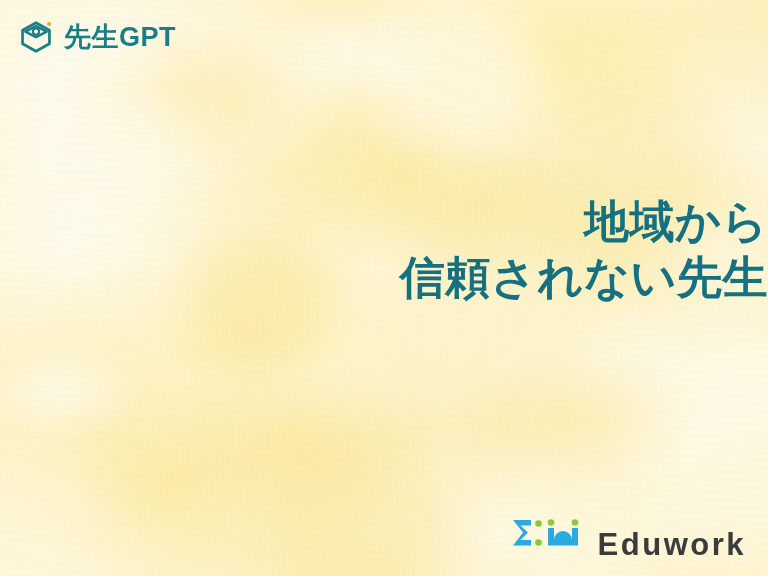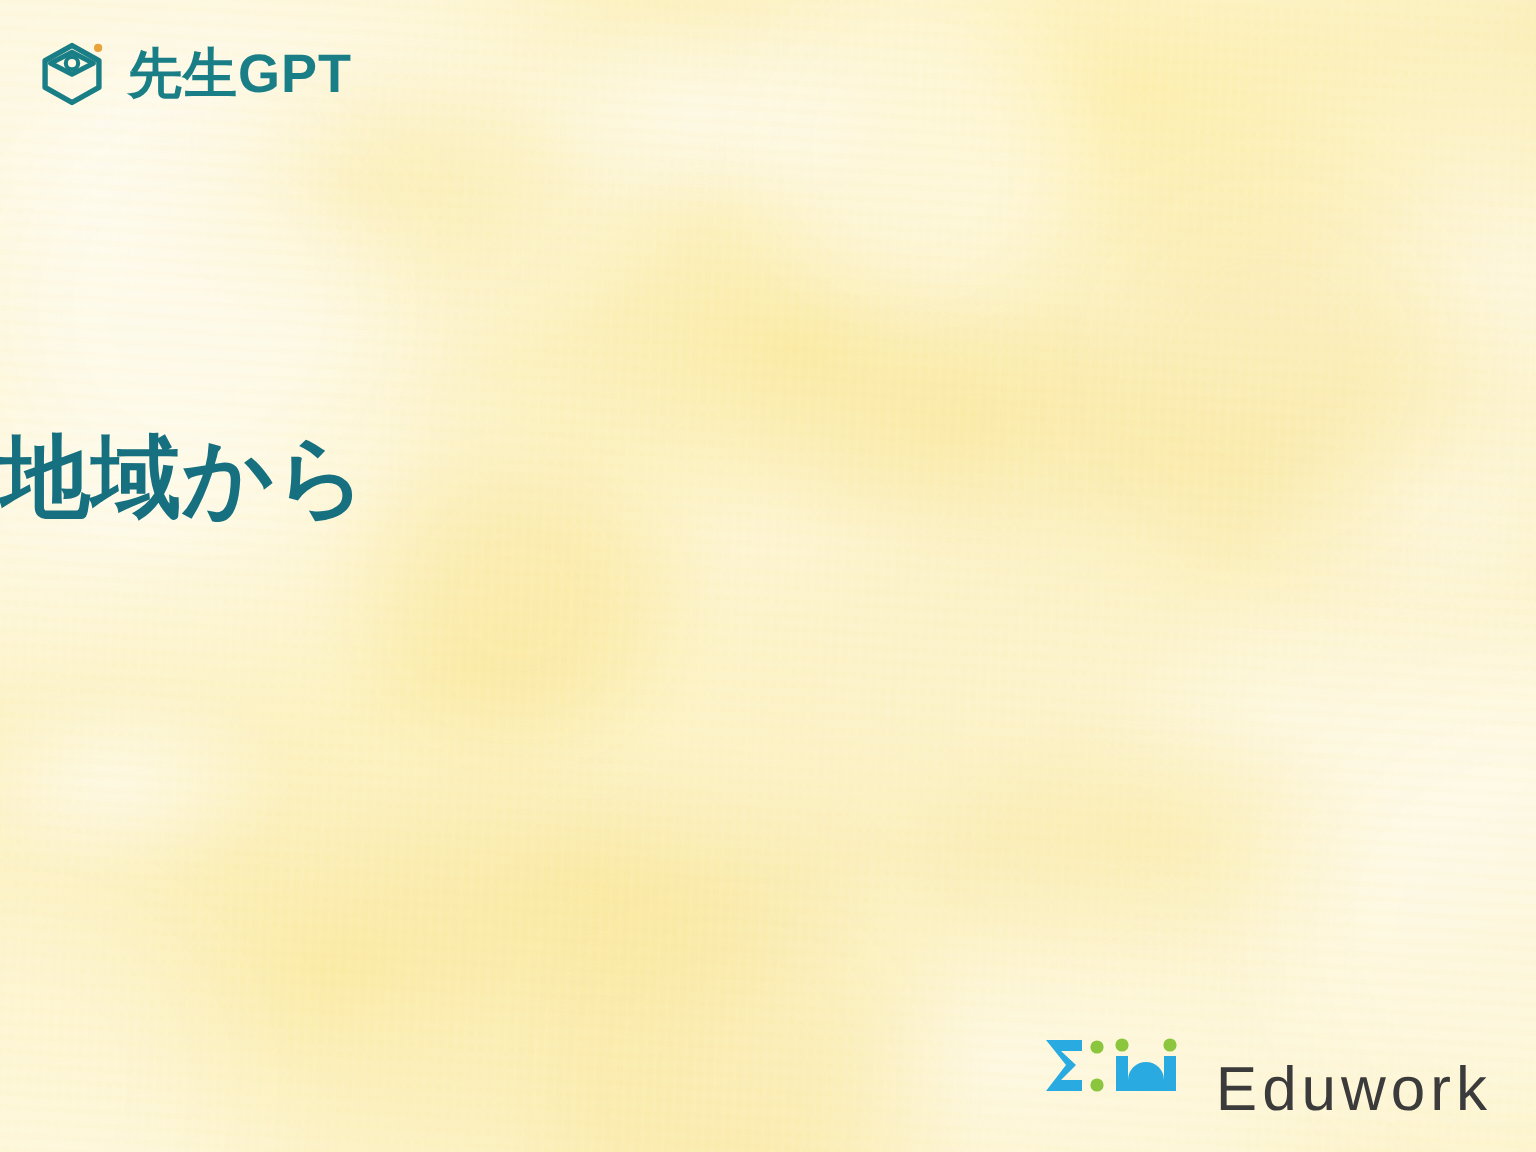--- a/index.html
+++ b/index.html
@@ -97,22 +97,22 @@
     color: #1a7e86;
     line-height: 1;
     white-space: nowrap;
   }
 
   
   .headline {
     position: absolute;
     left: 0;
     right: 0;
-    top: 211px;
-    text-align: left;
+    top: 194px;
+    text-align: right;
     z-index: 4;
   }
   .headline-line {
     display: block;
     font-size: 45px;
     font-weight: 700;
     line-height: 56px;
     letter-spacing: 0.5px;
     color: #16707f;
     white-space: nowrap;
@@ -129,21 +129,21 @@
     z-index: 5;
   }
   .footer-mark {
     width: 76px;
     height: 34px;
     display: block;
     flex: 0 0 auto;
   }
   .footer-name {
     font-size: 31px;
-    font-weight: 400;
+    font-weight: 700;
     letter-spacing: 2.5px;
     color: #3b3b3b;
     line-height: 1;
     white-space: nowrap;
     margin-top: 20px;
   }
 </style>
 </head>
 <body>
 
@@ -161,20 +161,21 @@
         <path d="M10.5 17.2 L24 10.2 L37.5 17.2 L24 24.2 Z" stroke="#1a7e86" stroke-width="3.2" stroke-linejoin="round" fill="none"></path>
         <circle cx="24" cy="17.2" r="3.9" stroke="#1a7e86" stroke-width="2.6" fill="none"></circle>
         <circle cx="40.5" cy="7.5" r="2.6" fill="#e8a33d"></circle>
       </svg>
     </span>
     <span class="brand-name">先生GPT</span>
   </div>
 
   <div class="headline">
     <span class="headline-line">地域から</span>
+    <span class="headline-line">信頼されない先生</span>
   </div>
 
   <div class="footer-brand">
     <span class="footer-mark-wrap">
       <svg class="footer-mark" viewBox="0 0 76 34" fill="none" aria-hidden="true">
 
         <path d="M3 2 H21 V7.5 H10.5 L18 14.5 L10.5 22 H21 V27.5 H3 L13 14.5 Z" fill="#29abe2"></path>
         <circle cx="28.5" cy="5.5" r="3.3" fill="#8cc63f"></circle>
         <circle cx="28.5" cy="24.5" r="3.3" fill="#8cc63f"></circle>
 

